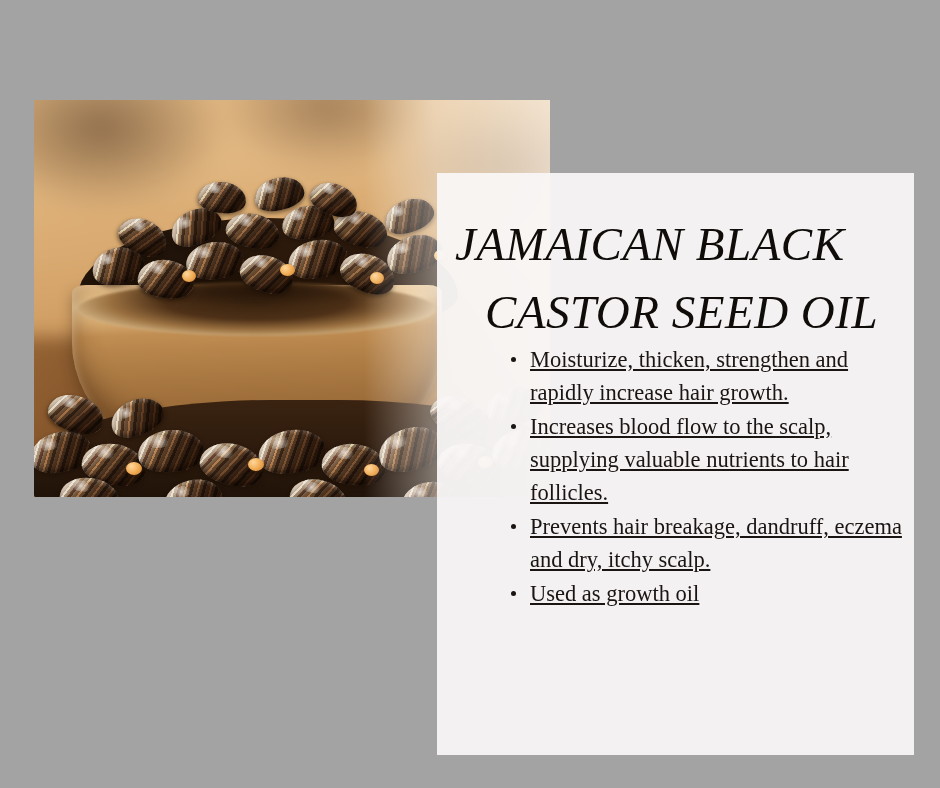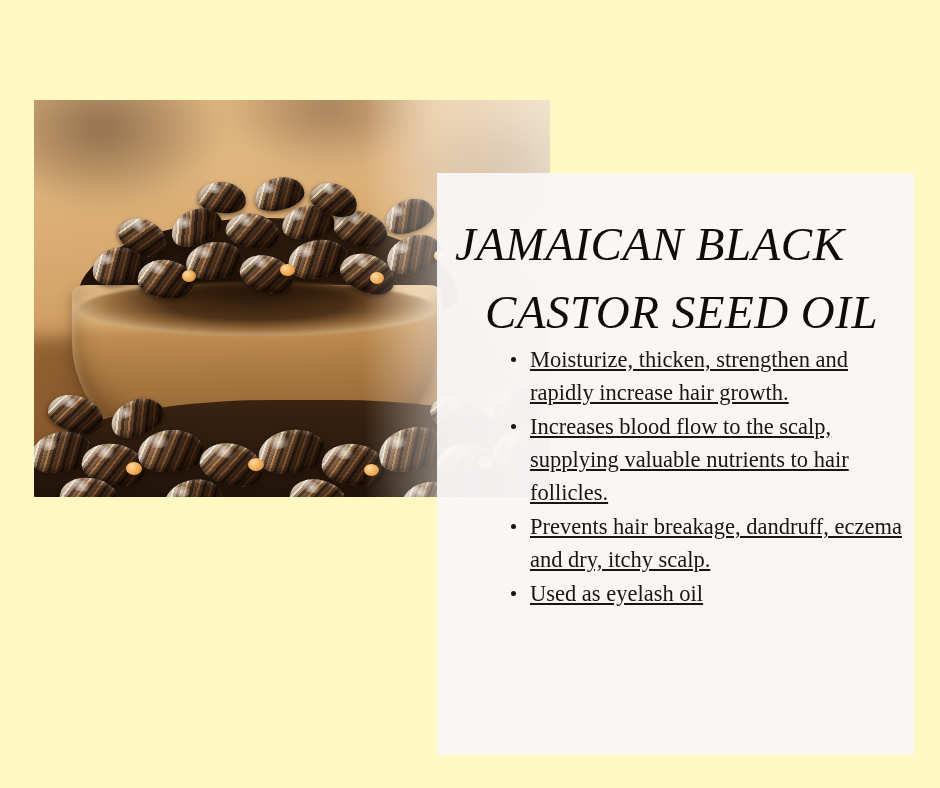--- a/index.html
+++ b/index.html
@@ -10,21 +10,21 @@
     width: 940px;
     height: 788px;
     overflow: hidden;
     font-family: "Liberation Serif", "DejaVu Serif", serif;
   }
 
   #poster {
     position: relative;
     width: 940px;
     height: 788px;
-    background: #fef9c3;
+    background: #a3a3a3;
     overflow: hidden;
   }
 
   
   #photo {
     position: absolute;
     left: 34px;
     top: 100px;
     width: 516px;
     height: 397px;
@@ -289,17 +289,17 @@
   </div>
 
   <div id="panel">
 
     <h1 id="title"><span class="line1">JAMAICAN BLACK</span><span class="line2">CASTOR SEED OIL</span></h1>
 
     <ul id="benefits">
       <li><span class="dot"></span><span>Moisturize, thicken, strengthen and rapidly increase hair growth.</span></li>
       <li><span class="dot"></span><span>Increases blood flow to the scalp, supplying valuable nutrients to hair follicles.</span></li>
       <li><span class="dot"></span><span>Prevents hair breakage, dandruff, eczema and dry, itchy scalp.</span></li>
-      <li><span class="dot"></span><span>Used as eyelash oil</span></li>
+      <li><span class="dot"></span><span>Used as growth oil</span></li>
     </ul>
 
   </div>
 </div>
 
 </body></html>

